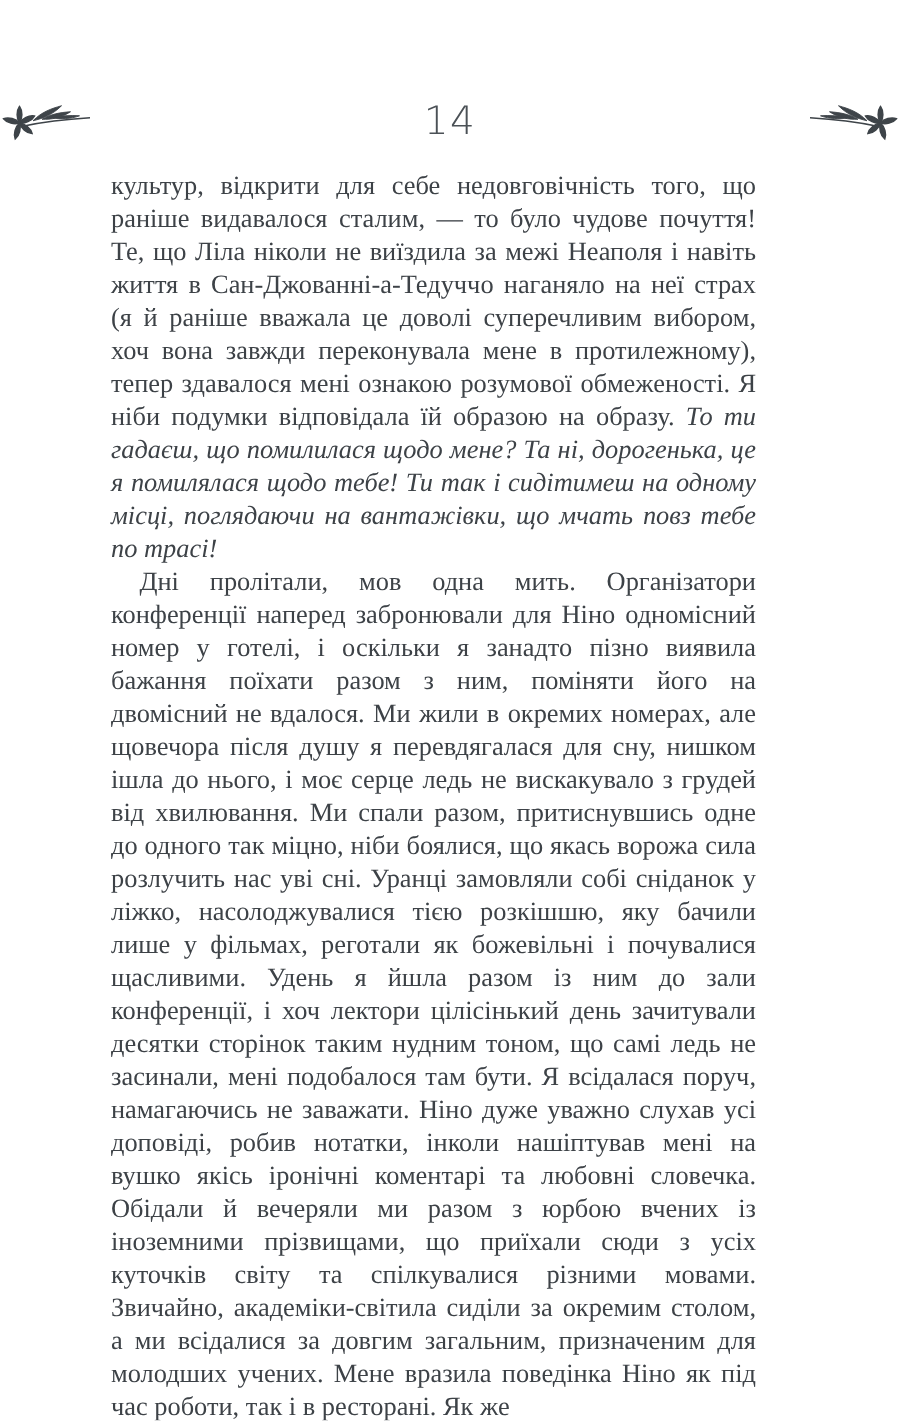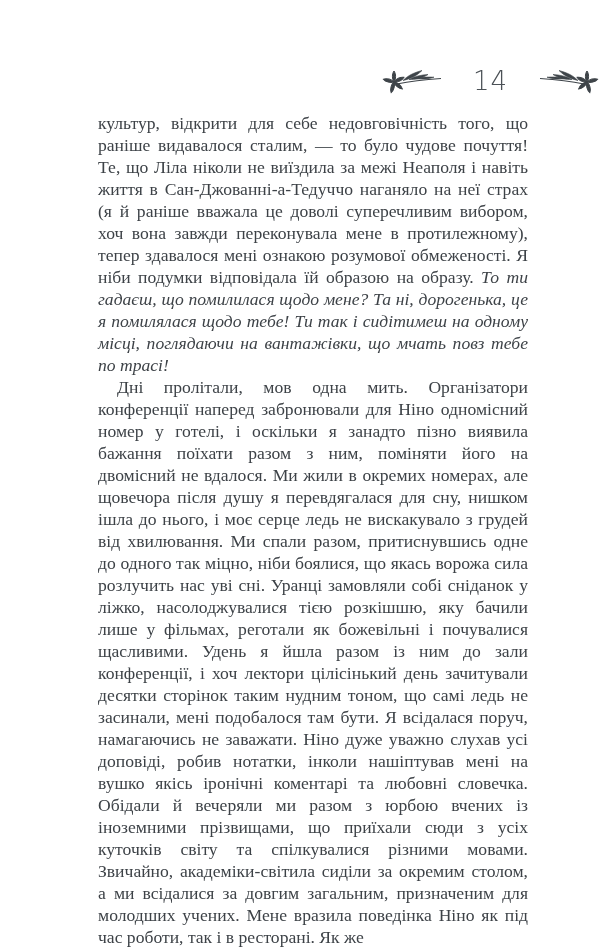--- a/index.html
+++ b/index.html
@@ -16,21 +16,21 @@
     font-family: "Liberation Serif", serif;
   }
   .page-header {
     position: absolute;
     top: 60px;
     left: 0;
     width: 600px;
     height: 42px;
     display: flex;
     align-items: center;
-    justify-content: flex-end;
+    justify-content: space-between;
     gap: 28px;
   }
   .ornament {
     display: inline-flex;
     align-items: center;
     height: 34px;
   }
   .ornament svg { display: block; }
   .ornament.mirrored svg { transform: scaleX(-1); }
   .page-number {
@@ -38,21 +38,21 @@
     font-weight: 200;
     font-size: 26px;
     letter-spacing: 1px;
     color: #4b5156;
     line-height: 1;
     padding: 0 2px;
   }
   .text-block {
     position: absolute;
     top: 112px;
-    left: 98px;
+    left: 74px;
     width: 430px;
     color: #3d4247;
     font-size: 17.6px;
     line-height: 22px;
     text-align: justify;
   }
   .paragraph {
     margin: 0;
     padding: 0;
   }

